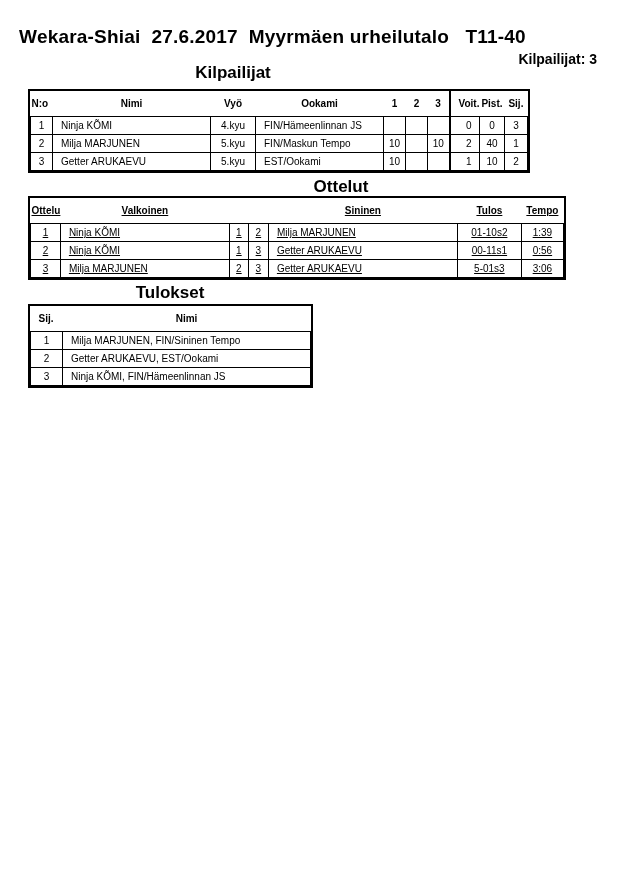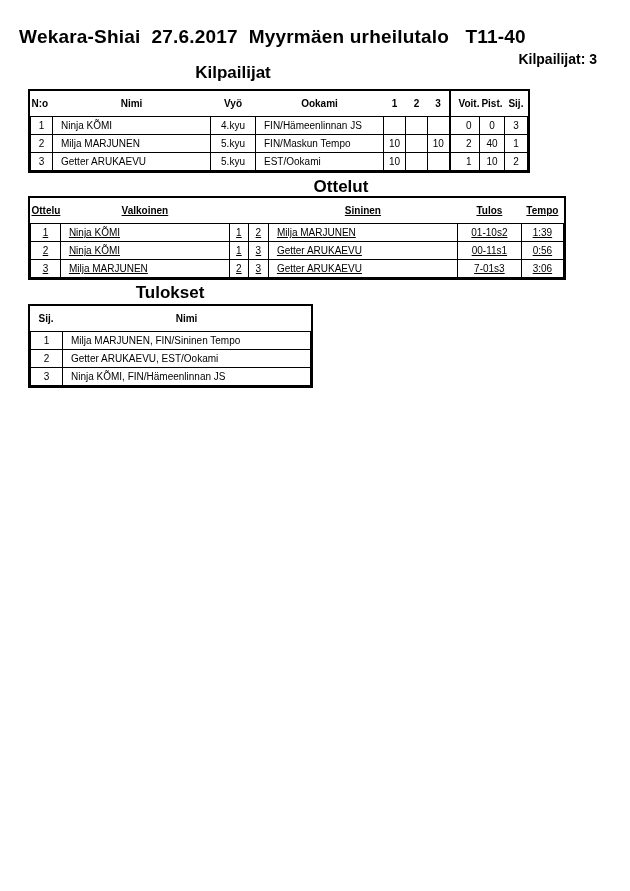--- a/index.html
+++ b/index.html
@@ -163,21 +163,21 @@
       <td class="al">Getter ARUKAEVU</td>
       <td>00-11s1</td>
       <td>0:56</td>
     </tr>
     <tr>
       <td>3</td>
       <td class="al">Milja MARJUNEN</td>
       <td>2</td>
       <td>3</td>
       <td class="al">Getter ARUKAEVU</td>
-      <td>7-01s3</td>
+      <td>5-01s3</td>
       <td>3:06</td>
     </tr>
   </tbody>
     </table>
 </div>
 
 <div class="section-heading" id="heading-tulokset">Tulokset</div>
 
 <div class="tbl-wrap" id="tbl3-wrap">
   <table>

